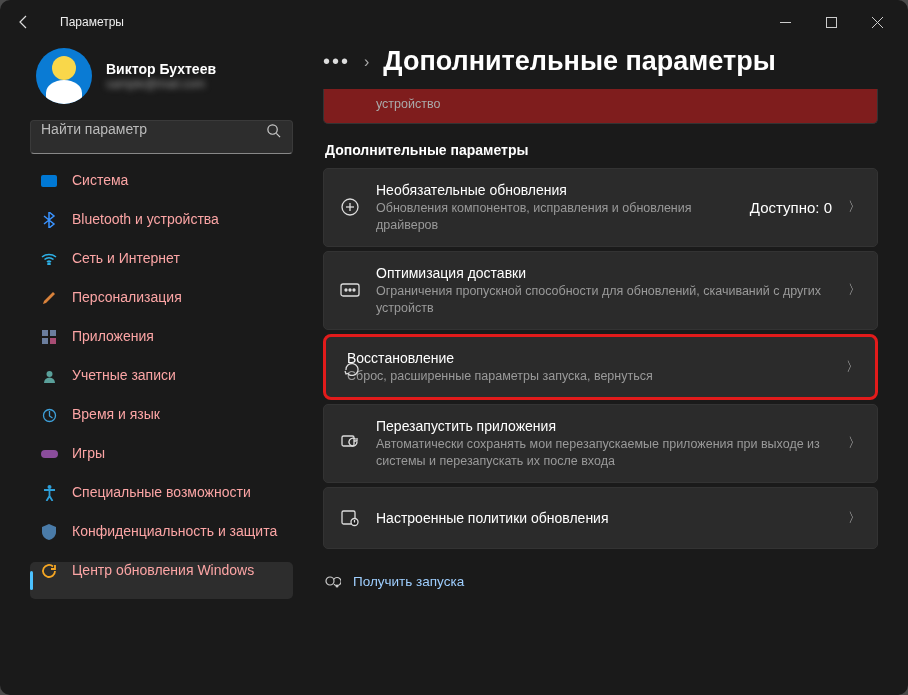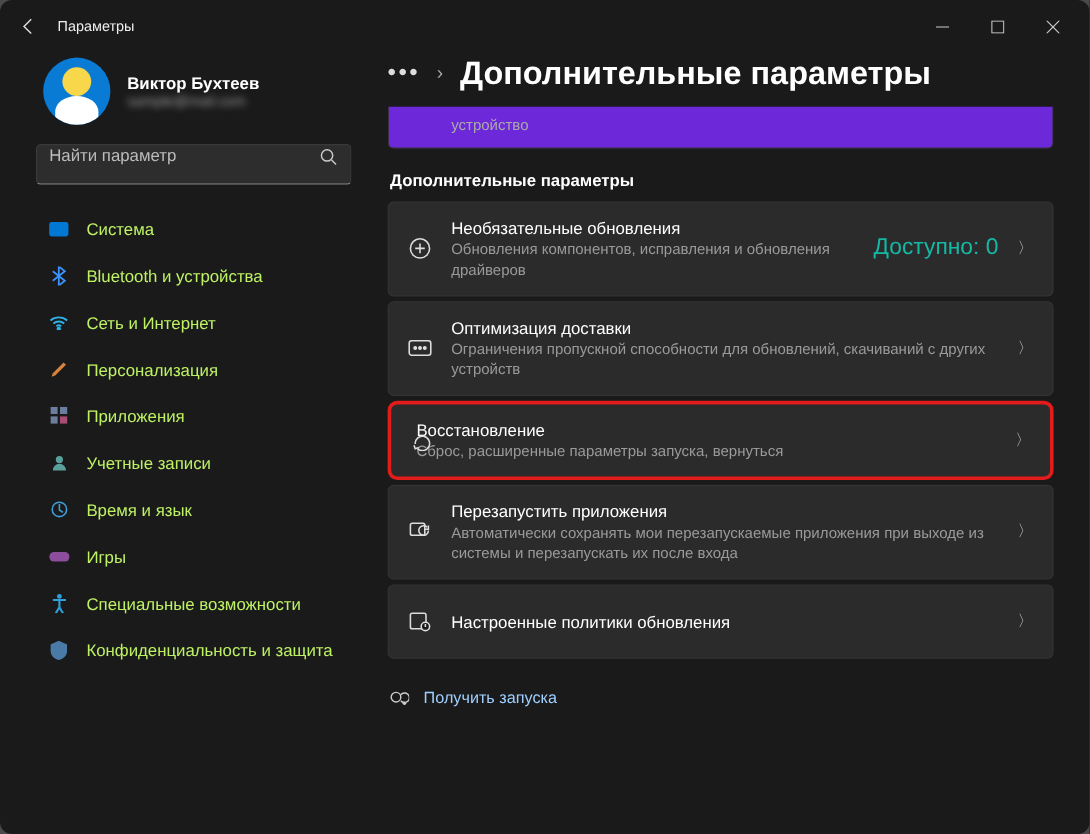--- a/index.html
+++ b/index.html
@@ -1,52 +1,52 @@
 <!DOCTYPE html>
 <html><head>
 <meta charset="utf-8">
 <style>
 * { box-sizing: border-box; margin: 0; padding: 0; font-family: "Segoe UI", Arial, sans-serif; }
 body { background: #4a4a4a; display: flex; align-items: center; justify-content: center; height: 100vh; }
 .window { width: 908px; height: 695px; background: #1a1a1a; border-radius: 10px; overflow: hidden; color: #fff; display: flex; flex-direction: column; position: relative;}
 .titlebar { height: 44px; display: flex; align-items: center; padding: 0 8px; }
 .back { width: 32px; height: 32px; display:flex; align-items:center; justify-content:center; cursor:pointer; color:#ddd;}
-.title { font-size: 12px; color:#eee; margin-left:8px; }
+.title { font-size: 12px; color:#eee; margin-left:20px; }
 .win-btns { margin-left:auto; display:flex; }
 .win-btn { width:46px; height:32px; display:flex; align-items:center; justify-content:center; cursor:pointer; color:#ccc;}
 .body { flex:1; display:flex; overflow:hidden; }
 .sidebar { width: 305px; padding: 0 12px 12px 30px; display:flex; flex-direction:column; }
 .profile { display:flex; align-items:center; margin: 4px 0 16px 6px; }
 .avatar { width:56px; height:56px; border-radius:50%; background:#0a7bd4; position:relative; overflow:hidden; flex-shrink:0;}
 .avatar::before{content:"";position:absolute;top:8px;left:16px;width:24px;height:24px;border-radius:50%;background:#f9d74a;}
 .avatar::after{content:"";position:absolute;bottom:-2px;left:10px;width:36px;height:26px;border-radius:50% 50% 0 0;background:#fff;}
 .profile-txt { margin-left:14px; }
 .profile-name { font-size:14px; font-weight:600; color:#fff;}
 .profile-mail { font-size:12px; color:#9a9a9a; filter:blur(3px); user-select:none;}
 .search { background:#2d2d2d; border:1px solid #3a3a3a; border-bottom:1px solid #888; border-radius:4px; height:34px; display:flex; align-items:flex-start; padding:0 10px; margin-bottom:18px;}
 .search input { flex:1; background:transparent; border:none; outline:none; color:#ccc; font-size:14px; }
 .search input::placeholder{ color:#bbb; }
 .nav { list-style:none; display:flex; flex-direction:column; gap:2px; overflow-y:auto;}
-.nav-item { height:37px; display:flex; align-items:center; padding:0 10px; border-radius:5px; cursor:pointer; font-size:14px; color:#bef264; gap:14px;}
+.nav-item { height:37px; display:flex; padding:0 10px; border-radius:5px; cursor:pointer; font-size:14px; color:#fca5a5; gap:14px;}
 .nav-item.active { background:#2d2d2d; position:relative;}
 .nav-item.active::before{content:"";position:absolute;left:0;top:9px;bottom:9px;width:3px;background:#4cc2ff;border-radius:2px;}
 .ic { width:18px; height:18px; display:flex; align-items:center; justify-content:center; flex-shrink:0;}
 .main { flex:1; padding: 0 30px 0 18px; overflow-y:auto;}
 .crumb-row { display:flex; align-items:center; gap:14px; margin-bottom: 12px; margin-top: 2px;}
 .dots { font-size:20px; color:#ddd; letter-spacing:2px; cursor:pointer;}
 .chev { color:#aaa;}
 .page-title { font-size:27px; font-weight:600; }
 .card { background:#2b2b2b; border:1px solid #333; border-radius:5px; padding:12px 16px 12px 52px; margin-bottom:4px; position:relative; cursor:pointer; display:flex; align-items:center; min-height:62px;}
 .card .ic-wrap{ position:absolute; left:14px; top:50%; transform:translateY(-50%); width:24px; height:24px; display:flex; align-items:center; justify-content:center; color:#ddd;}
-.card-stub { background:#6d28d9; border:1px solid #333; border-radius:0 0 5px 5px; border-top:none; padding:8px 16px 12px 52px; margin-bottom:4px; font-size:12.5px; color:#aaa;}
+.card-stub { background:#7f1d1d; border:1px solid #333; border-radius:0 0 5px 5px; border-top:none; padding:8px 16px 12px 52px; margin-bottom:4px; font-size:12.5px; color:#aaa;}
 .card-txt { flex:1; }
 .card-title { font-size:14px; color:#fff; line-height:1.3;}
 .card-sub { font-size:12.5px; color:#9a9a9a; line-height:1.35; margin-top:1px;}
 .card-right { display:flex; align-items:center; gap:16px; margin-left:10px;}
-.card-val { font-size:19px; color:#14b8a6;}
+.card-val { font-size:15px; color:#ffffff;}
 .arrow { color:#bbb; font-size:13px;}
 .section-h { font-size:14px; font-weight:600; margin:18px 0 10px 2px;}
 .card.highlight { border:3px solid #e21b1b; border-radius:8px;padding-left:21px; }
 .help-row { display:flex; align-items:center; gap:12px; margin-top:24px; color:#9fcfff; font-size:13.5px; cursor:pointer;}
 .help-row .ic{ color:#ccc;}
 
 
 .sq{width:16px;height:12px;border-radius:2px;}
 svg{display:block;}
 </style>
@@ -181,20 +181,29 @@
             <span>Специальные возможности</span>
           </li>
         <li class="nav-item">
             <span class="ic">
               <svg width="14" height="16" viewBox="0 0 14 16" fill="#4a7ba8">
                 <path d="M7 0l7 3v5c0 4-3 7-7 8-4-1-7-4-7-8V3z"></path>
               </svg>
             </span>
             <span>Конфиденциальность и защита</span>
           </li>
+        <li class="nav-item active">
+            <span class="ic">
+              <svg width="16" height="16" viewBox="0 0 16 16" fill="none" stroke="#f5a623" stroke-width="1.8">
+                <path d="M14 8a6 6 0 11-2-4.5"></path>
+                <path d="M14 2v4h-4" fill="none"></path>
+              </svg>
+            </span>
+            <span>Центр обновления Windows</span>
+          </li>
       </ul>
     </aside>
 
     <main class="main">
       <div class="crumb-row">
         <span class="dots">•••</span>
         <span class="chev">›</span>
         <h1 class="page-title">Дополнительные параметры</h1>
       </div>
 

